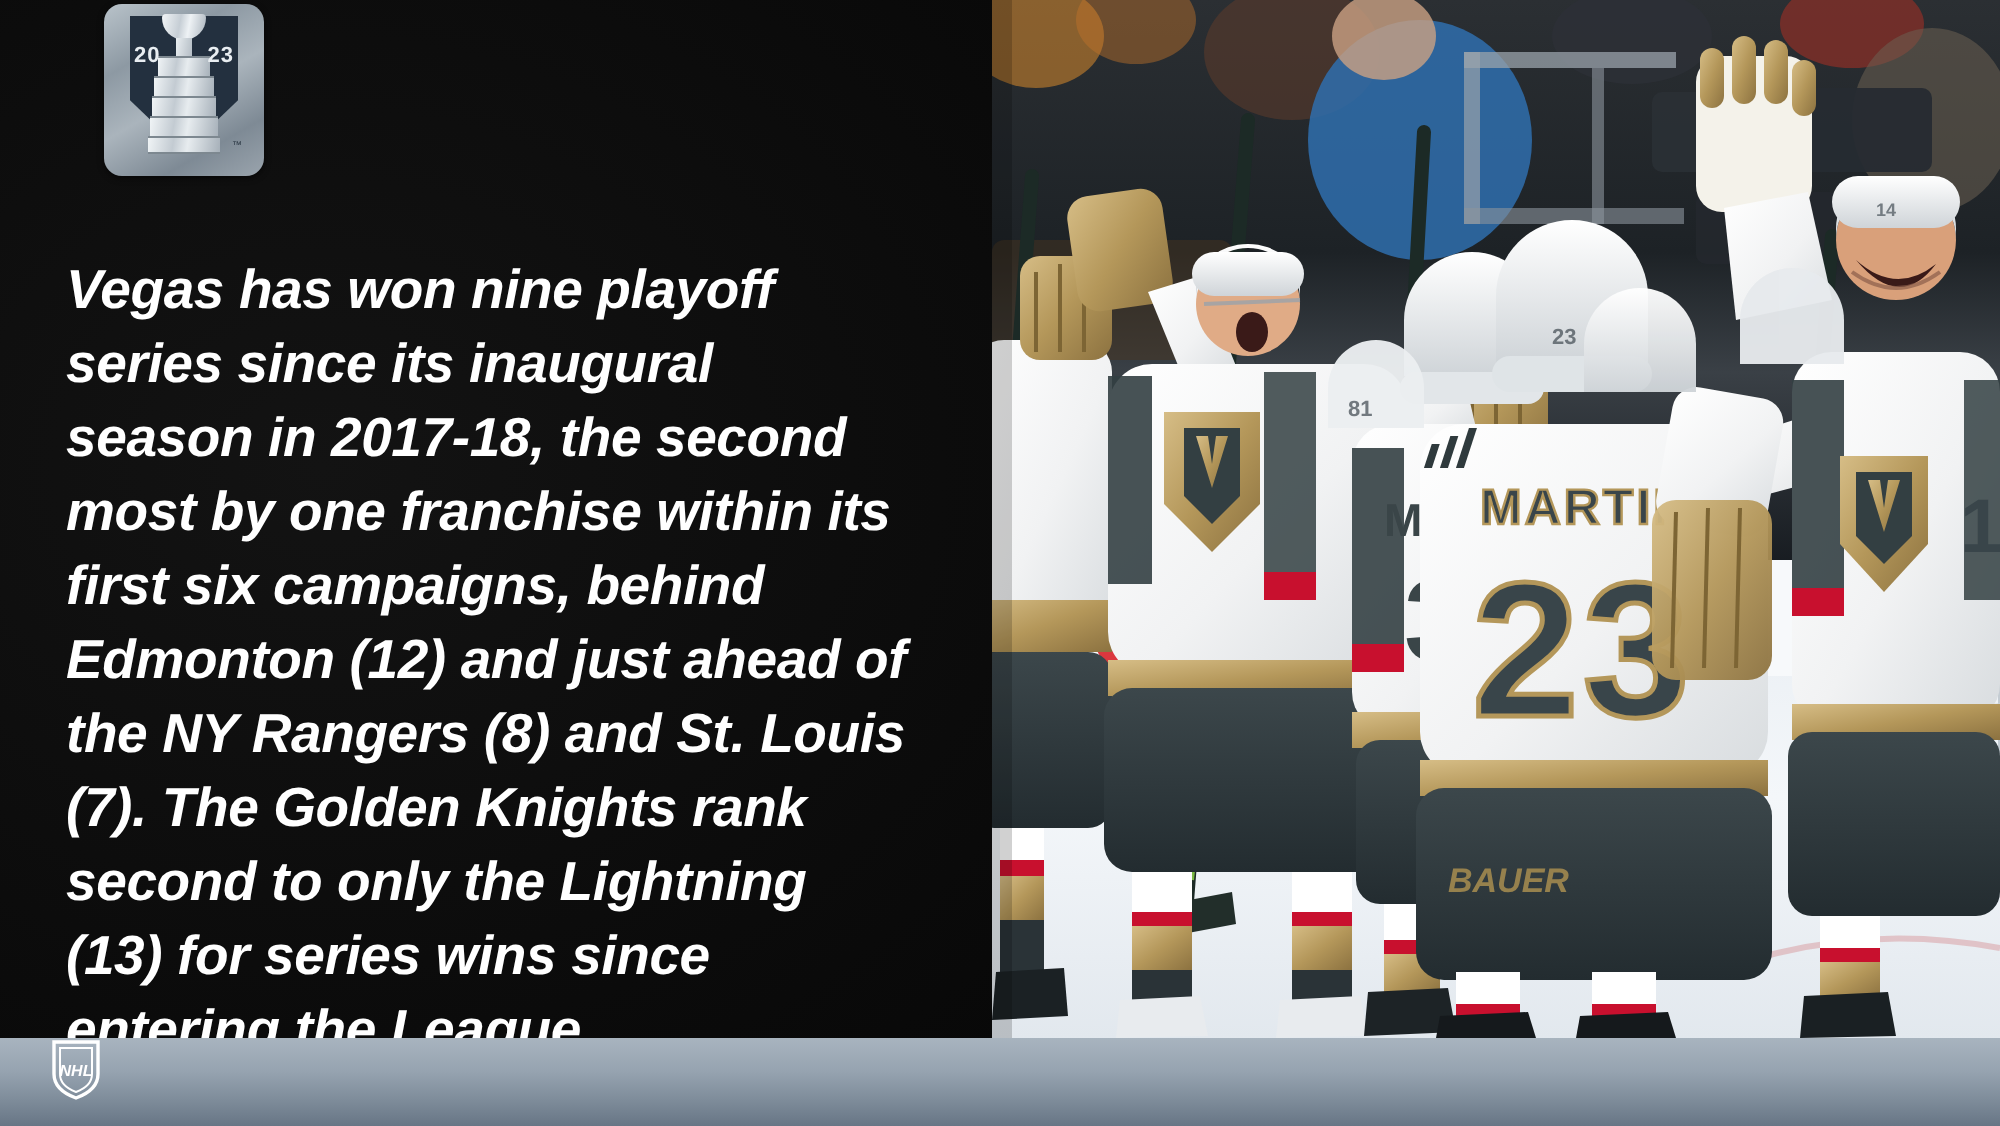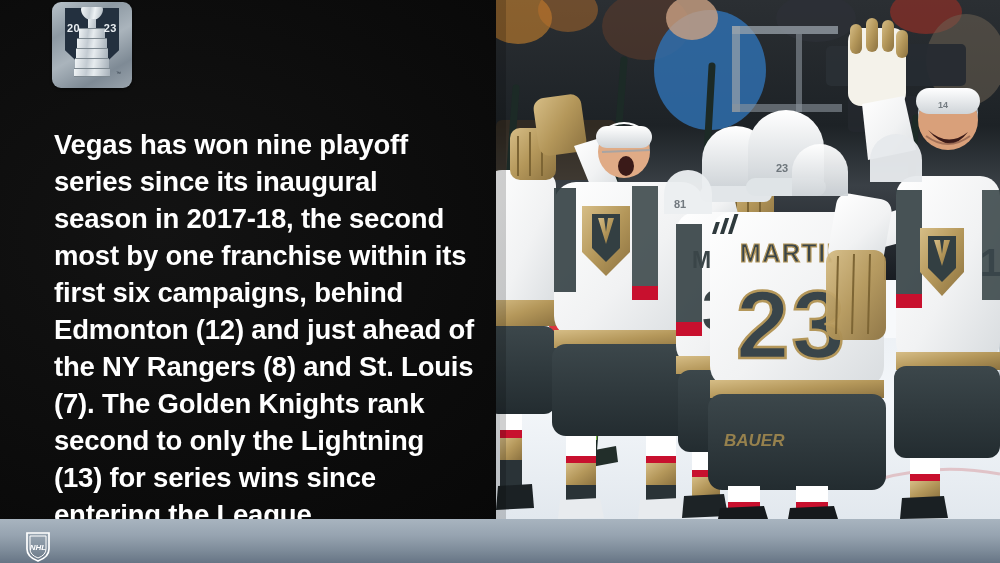--- a/index.html
+++ b/index.html
@@ -84,29 +84,30 @@
   }
   .cb1 { top: 26px; height: 10px; left: 27px; width: 26px; }
   .cb2 { top: 36px; height: 10px; left: 25px; width: 30px; }
   .cb3 { top: 46px; height: 10px; left: 24px; width: 32px; }
   .cb4 { top: 56px; height: 10px; left: 23px; width: 34px; }
   .cb5 { top: 66px; height: 7px;  left: 22px; width: 36px; }
 
   
   #stat-text {
     position: absolute;
-    left: 54px;
+    left: 33px;
     top: 126px;
     width: 422px;
     color: #ffffff;
     font-size: 27.5px;
     line-height: 37px;
     font-weight: bold;
     letter-spacing: -0.2px;
     white-space: pre-wrap;
+    font-style: italic;
   }
 
   
   #photo {
     position: absolute;
     left: 496px; top: 0;
     width: 504px;
     height: 519px;
     overflow: hidden;
     background: #101418;
@@ -114,21 +115,21 @@
   #photo svg { display: block; }
 
   
   #footer {
     position: absolute;
     left: 0; top: 519px;
     width: 1000px;
     height: 44px;
     background: linear-gradient(180deg, #a8b4bf 0%, #96a3b0 38%, #7d8b99 72%, #677585 100%);
     display: flex;
-    align-items: flex-end;
+    align-items: flex-start;
   }
   #footer-left {
     display: flex;
     align-items: center;
     margin-left: 24px;
   }
   #nhl-shield {
     width: 28px; height: 32px;
     margin-right: 7px;
     flex: none;

